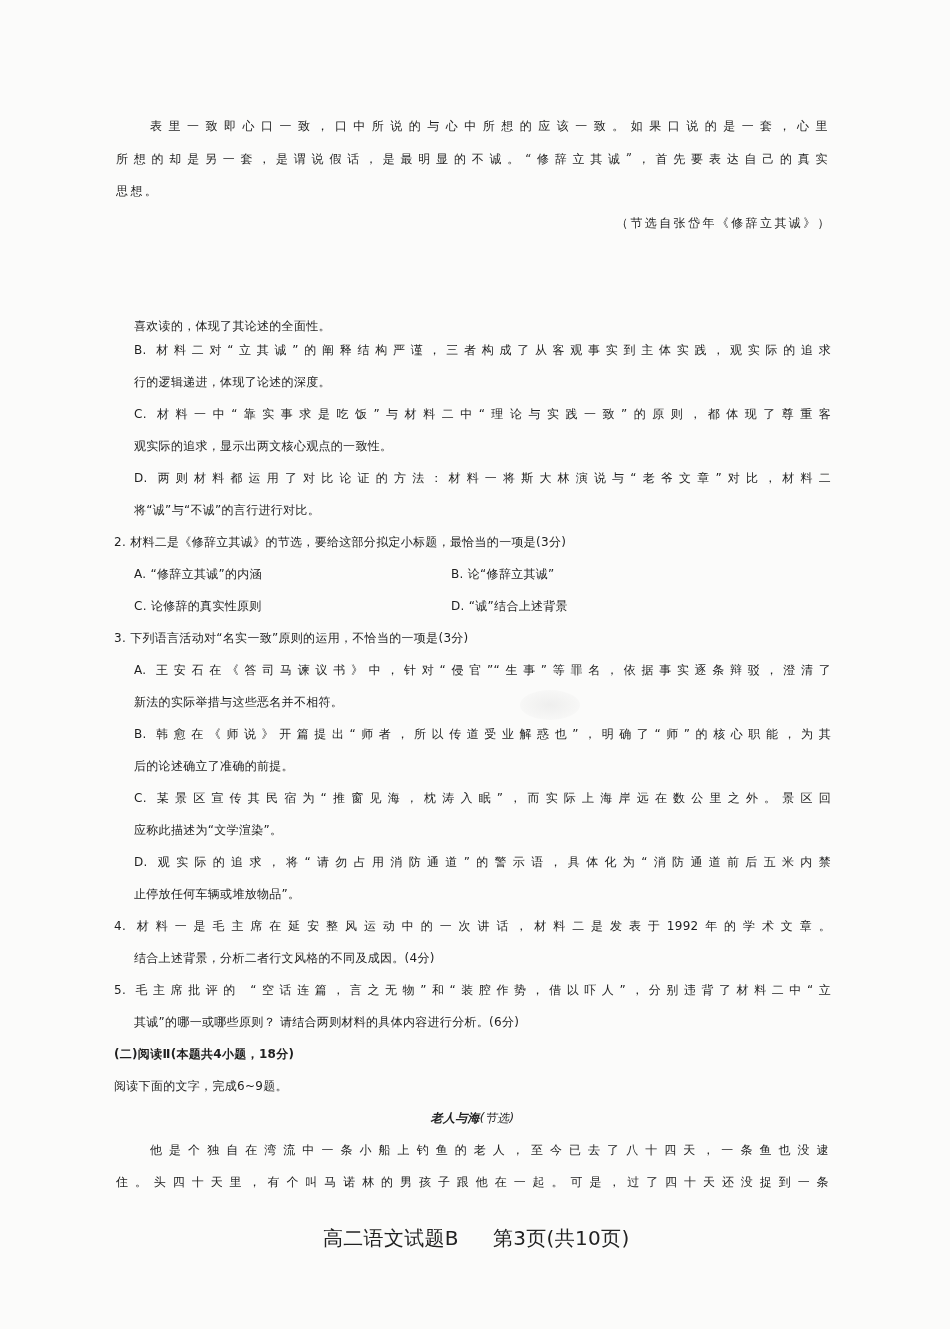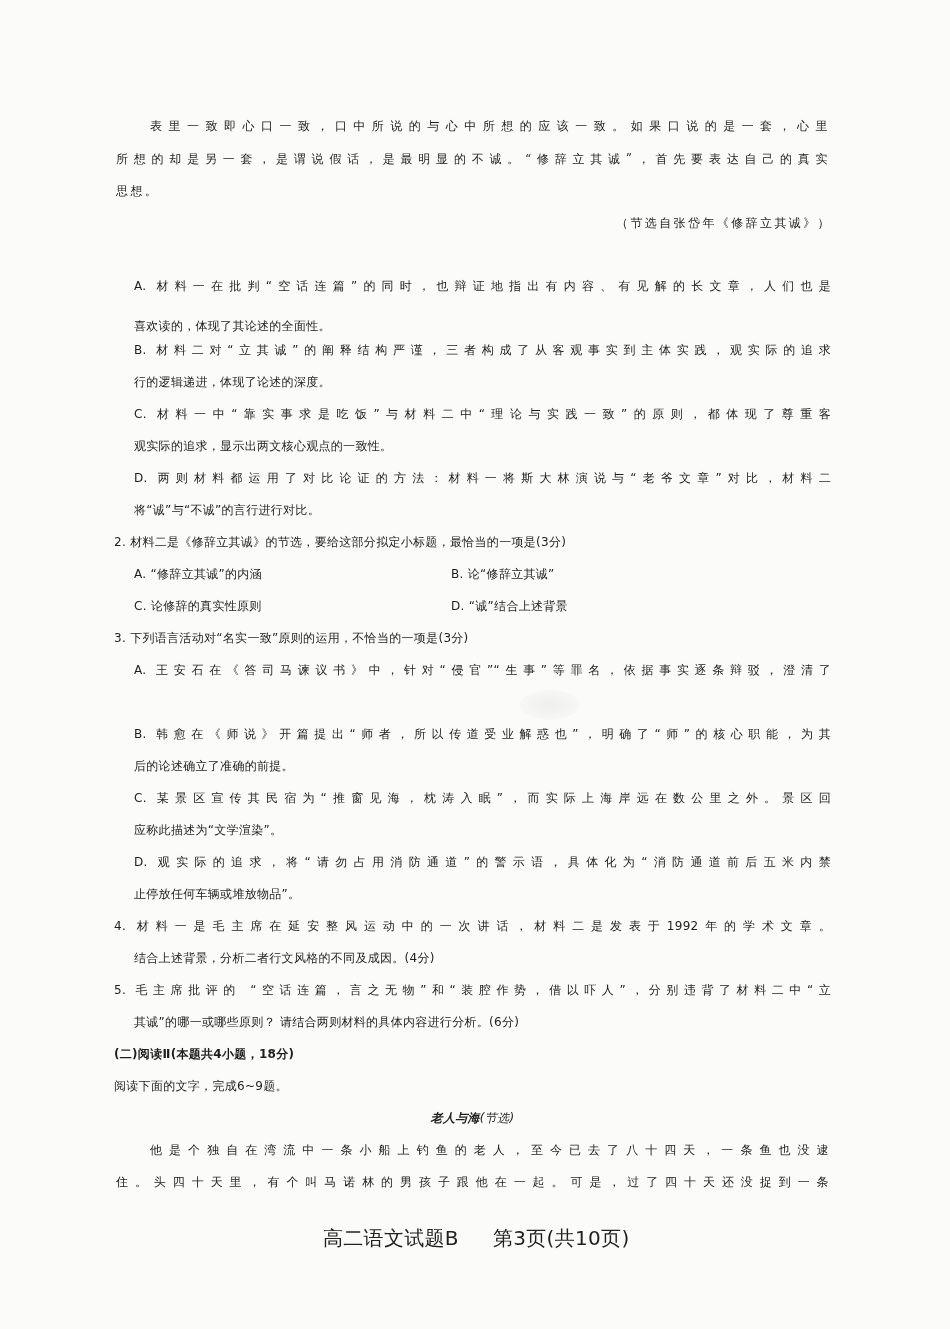--- a/index.html
+++ b/index.html
@@ -35,37 +35,37 @@
 </head>
 <body>
 
 <div class="page">
 
   <div class="line kai just" style="left:150px; top:115px; width:680px;">表里一致即心口一致，口中所说的与心中所想的应该一致。如果口说的是一套，心里</div>
   <div class="line kai just" style="left:116px; top:148px; width:714px;">所想的却是另一套，是谓说假话，是最明显的不诚。“修辞立其诚”，首先要表达自己的真实</div>
   <div class="line kai" style="left:116px; top:180px;">思想。</div>
   <div class="line kai right" style="left:480px; top:212px; width:352px;">（节选自张岱年《修辞立其诚》）</div>
 
-  <div class="line song just" style="left:134px; top:275px; width:697px;">A. 材料一在批判“空话连篇”的同时，也辩证地指出有内容、有见解的长文章，人们也是</div>
   <div class="line song" style="left:134px; top:315px;">喜欢读的，体现了其论述的全面性。</div>
   <div class="line song just" style="left:134px; top:339px; width:697px;">B. 材料二对“立其诚”的阐释结构严谨，三者构成了从客观事实到主体实践，观实际的追求</div>
   <div class="line song" style="left:134px; top:371px;">行的逻辑递进，体现了论述的深度。</div>
   <div class="line song just" style="left:134px; top:403px; width:697px;">C. 材料一中“靠实事求是吃饭”与材料二中“理论与实践一致”的原则，都体现了尊重客</div>
   <div class="line song" style="left:134px; top:435px;">观实际的追求，显示出两文核心观点的一致性。</div>
   <div class="line song just" style="left:134px; top:467px; width:697px;">D. 两则材料都运用了对比论证的方法：材料一将斯大林演说与“老爷文章”对比，材料二</div>
   <div class="line song" style="left:134px; top:499px;">将“诚”与“不诚”的言行进行对比。</div>
 
   <div class="line song" style="left:114px; top:531px;">2. 材料二是《修辞立其诚》的节选，要给这部分拟定小标题，最恰当的一项是(3分)</div>
   <div class="line song" style="left:134px; top:563px;">A. “修辞立其诚”的内涵</div>
   <div class="line song" style="left:451px; top:563px;">B. 论“修辞立其诚”</div>
   <div class="line song" style="left:134px; top:595px;">C. 论修辞的真实性原则</div>
   <div class="line song" style="left:451px; top:595px;">D. “诚”结合上述背景</div>
 
   <div class="line song" style="left:114px; top:627px;">3. 下列语言活动对“名实一致”原则的运用，不恰当的一项是(3分)</div>
   <div class="line song just" style="left:134px; top:659px; width:697px;">A. 王安石在《答司马谏议书》中，针对“侵官”“生事”等罪名，依据事实逐条辩驳，澄清了</div>
+  <div class="line song" style="left:134px; top:691px;">新法的实际举措与这些恶名并不相符。</div>
   <div class="line song just" style="left:134px; top:723px; width:697px;">B. 韩愈在《师说》开篇提出“师者，所以传道受业解惑也”，明确了“师”的核心职能，为其</div>
   <div class="line song" style="left:134px; top:755px;">后的论述确立了准确的前提。</div>
   <div class="line song just" style="left:134px; top:787px; width:697px;">C. 某景区宣传其民宿为“推窗见海，枕涛入眠”，而实际上海岸远在数公里之外。景区回</div>
   <div class="line song" style="left:134px; top:819px;">应称此描述为“文学渲染”。</div>
   <div class="line song just" style="left:134px; top:851px; width:697px;">D. 观实际的追求，将“请勿占用消防通道”的警示语，具体化为“消防通道前后五米内禁</div>
   <div class="line song" style="left:134px; top:883px;">止停放任何车辆或堆放物品”。</div>
 
   <div class="line song just" style="left:114px; top:915px; width:717px;">4. 材料一是毛主席在延安整风运动中的一次讲话，材料二是发表于1992年的学术文章。</div>
   <div class="line song" style="left:134px; top:947px;">结合上述背景，分析二者行文风格的不同及成因。(4分)</div>
 

